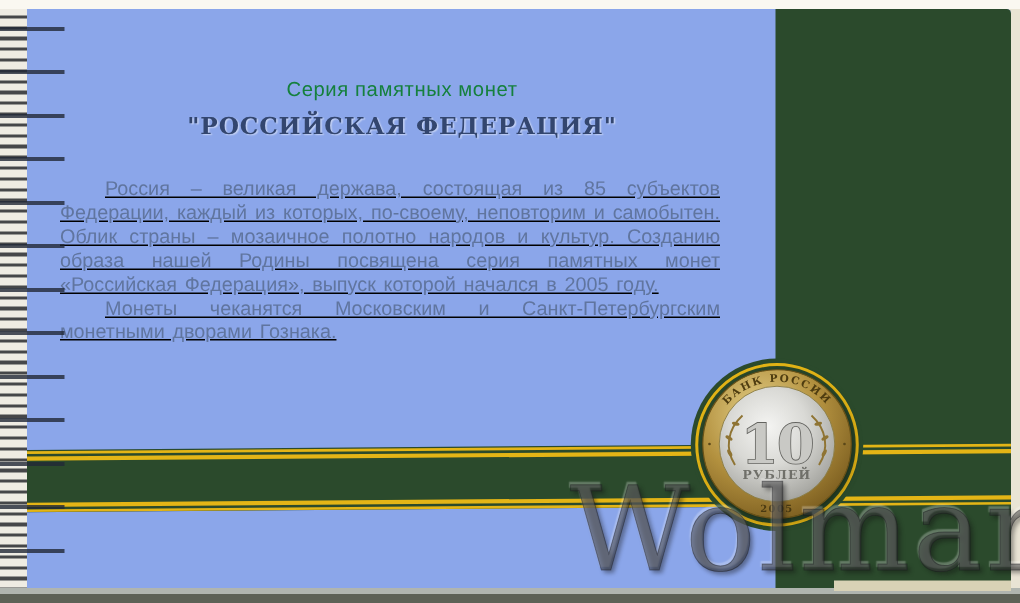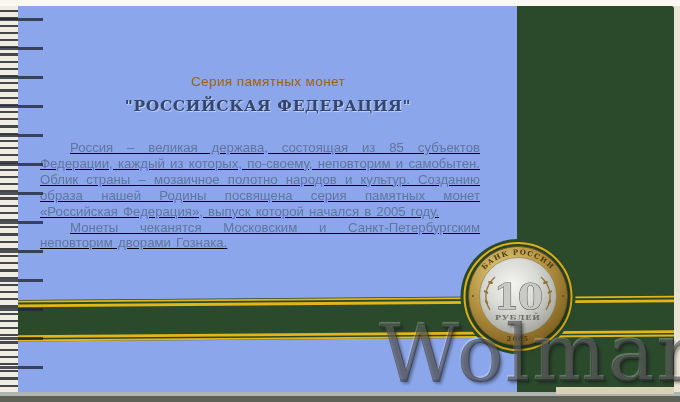--- a/index.html
+++ b/index.html
@@ -27,22 +27,22 @@
   .binding{position:absolute;left:0;top:0;width:18px;height:402px;background:#efece3;z-index:5;}
   .binding .teeth{position:absolute;inset:0;
     background:repeating-linear-gradient(to bottom, rgba(40,42,46,.85) 0 2.2px, rgba(0,0,0,0) 2.2px 7.2px);
     background-position:0 3px;}
   .long-ticks{position:absolute;left:0;top:0;width:43px;height:402px;z-index:5;
     background:repeating-linear-gradient(to bottom, rgba(33,40,54,.8) 0 2.6px, rgba(0,0,0,0) 2.6px 29px);
     background-position:0 18px;}
 
   
   .content{position:absolute;left:18px;top:6px;width:500px;z-index:3;}
-  .series-label{margin-top:68px;text-align:center;font-size:13.5px;
-    color:#a16207;letter-spacing:.4px;}
+  .series-label{margin-top:46px;text-align:center;font-size:13.5px;
+    color:#15803d;letter-spacing:.4px;}
   .series-title{margin-top:7px;text-align:center;
     font-family:"DejaVu Serif","Liberation Serif",serif;font-weight:bold;
     font-size:15.5px;color:#33466f;letter-spacing:.6px;
     text-shadow:1px 1px 1px rgba(255,255,255,.5);}
   .paragraphs{margin:25px 38px 0 22px;text-decoration:underline;}
   .paragraphs p{margin:0;font-size:13.2px;line-height:15.9px;color:#60759f;
     text-align:justify;text-indent:30px;word-spacing:1.5px;}
 
   
   .band-svg{position:absolute;left:0;top:0;z-index:2;pointer-events:none;}
@@ -121,21 +121,21 @@
     <text x="50" y="62.5" text-anchor="middle" font-family="DejaVu Serif, Liberation Serif, serif" font-weight="bold" font-size="36" fill="#c9c9c5" stroke="#63635f" stroke-width="1.1" paint-order="stroke" letter-spacing="-1">10</text>
     <text x="50" y="73.5" text-anchor="middle" font-family="DejaVu Serif, Liberation Serif, serif" font-weight="bold" font-size="8.2" fill="#6f6f69" letter-spacing="0.8">РУБЛЕЙ</text>
     <text x="50" y="95" text-anchor="middle" font-family="DejaVu Serif, Liberation Serif, serif" font-weight="bold" font-size="6.6" fill="#4a3a12" letter-spacing="1">2005</text>
   </svg>
 
   <div class="content">
     <div class="series-label">Серия памятных монет</div>
     <div class="series-title">"РОССИЙСКАЯ ФЕДЕРАЦИЯ"</div>
     <div class="paragraphs">
       <p>Россия – великая держава, состоящая из 85 субъектов Федерации, каждый из которых, по-своему, неповторим и самобытен. Облик страны – мозаичное полотно народов и культур. Созданию образа нашей Родины посвящена серия памятных монет «Российская Федерация», выпуск которой начался в 2005 году.</p>
-      <p>Монеты чеканятся Московским и Санкт-Петербургским неповторим дворами Гознака.</p>
+      <p>Монеты чеканятся Московским и Санкт-Петербургским монетными дворами Гознака.</p>
     </div>
   </div>
 
   <div class="watermark">Wolmar</div>
 
   <div class="binding">
     <div class="teeth"></div>
   </div>
   <div class="long-ticks"></div>
   <div class="top-edge"></div>

